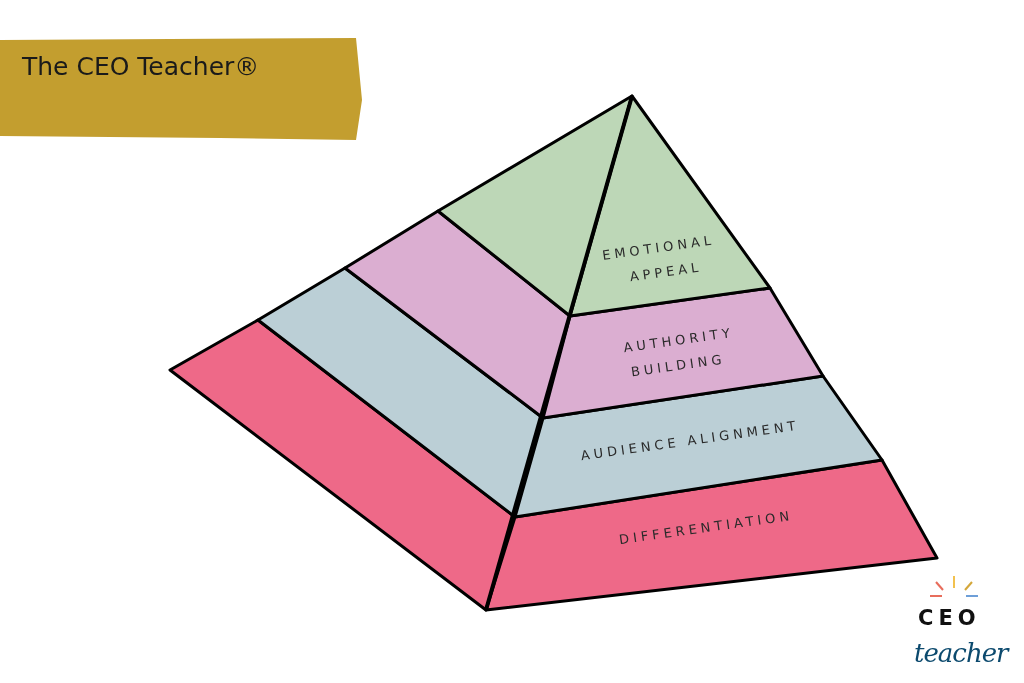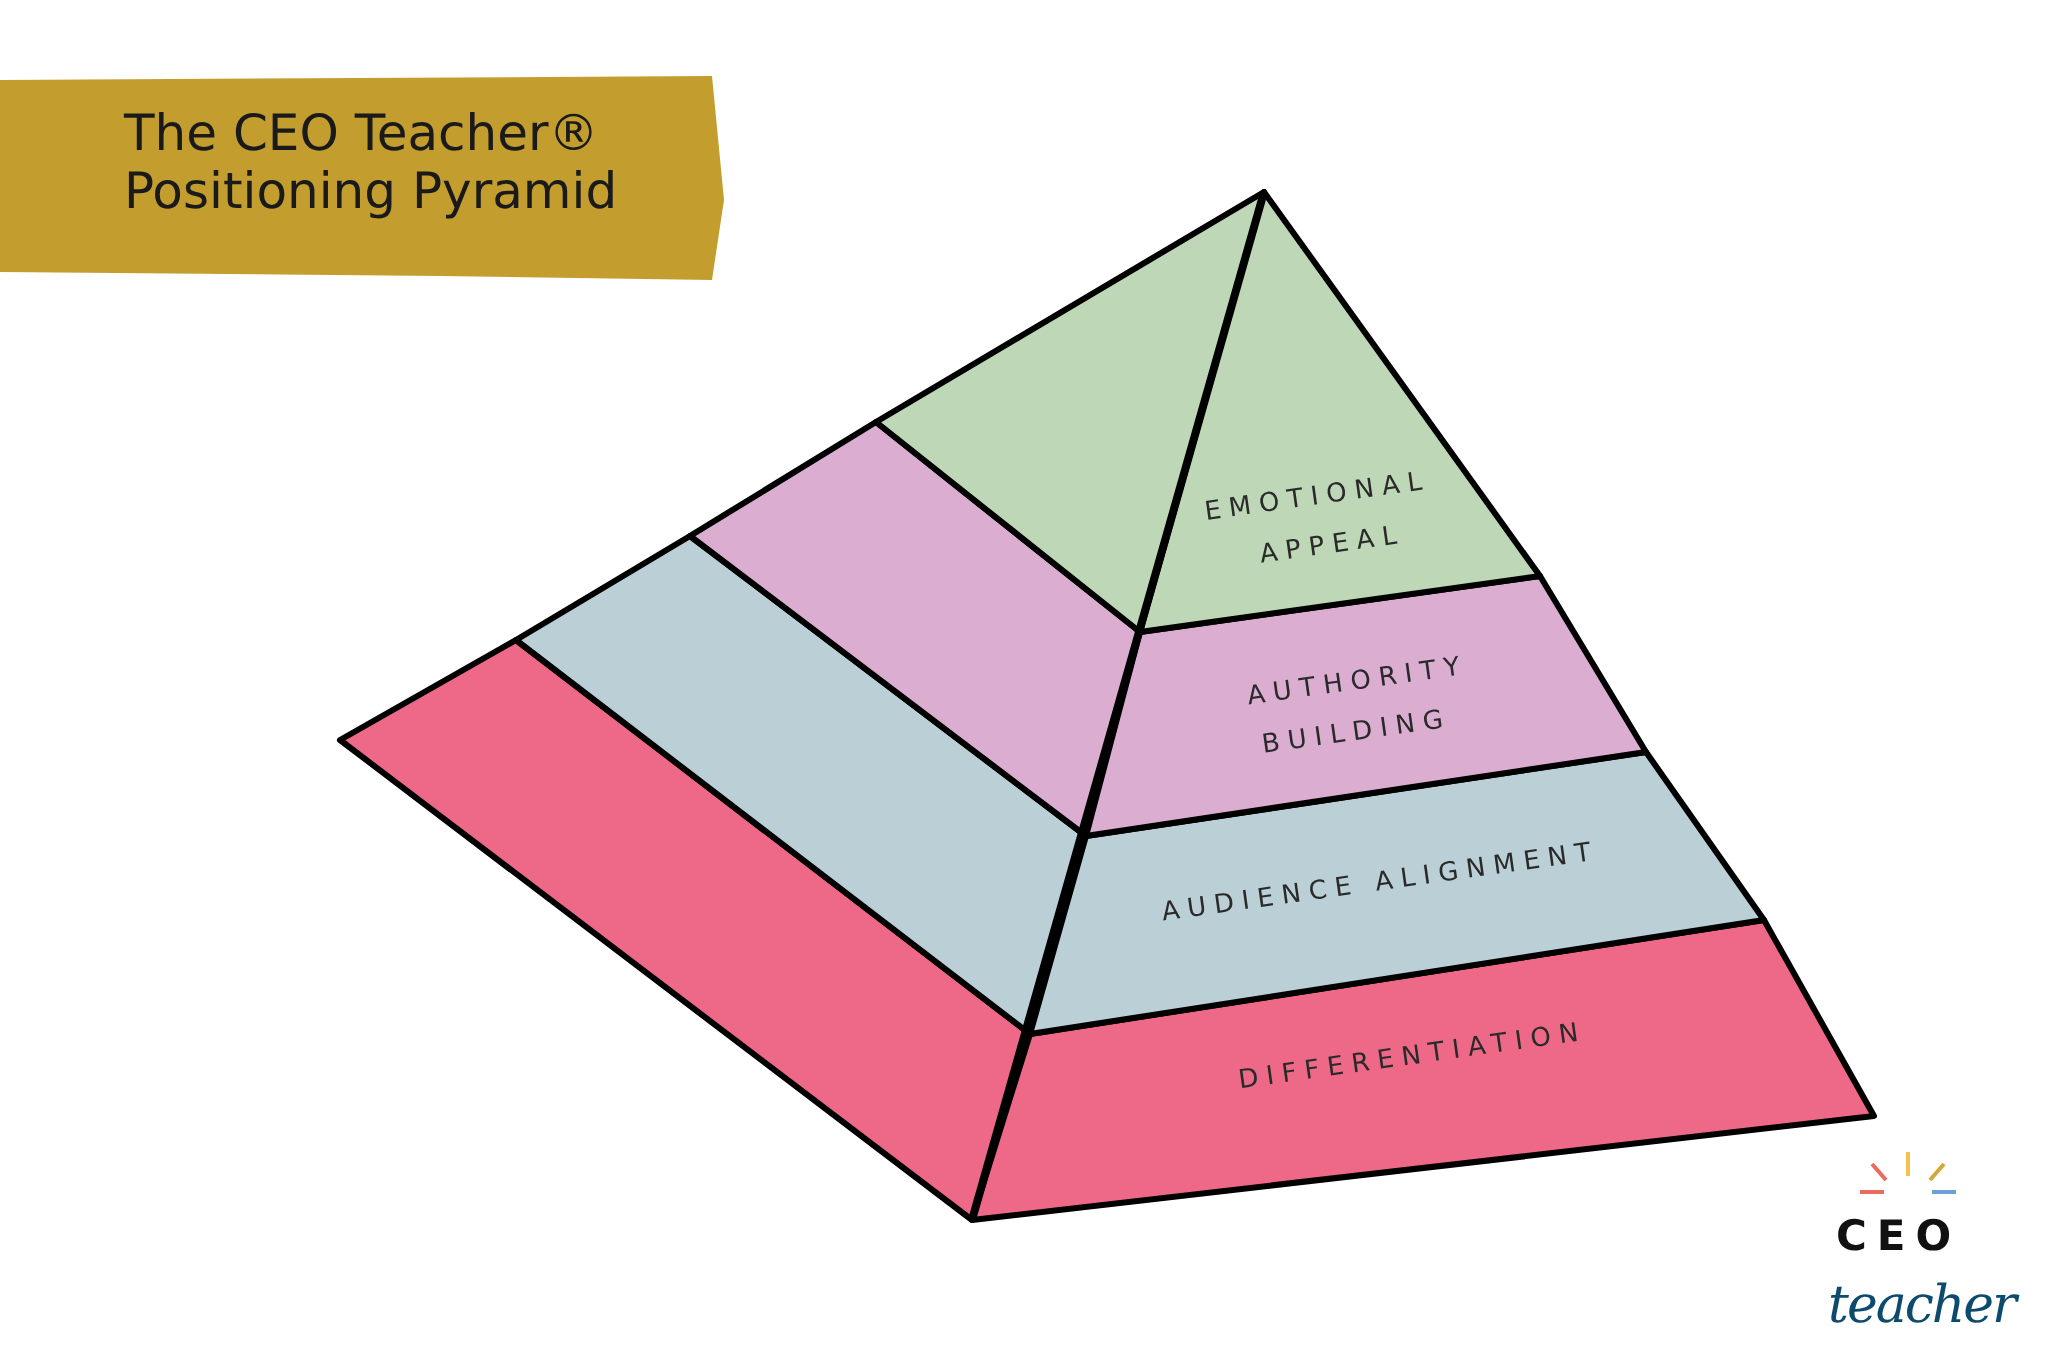--- a/index.html
+++ b/index.html
@@ -9,21 +9,20 @@
       font-family: "Liberation Sans", "DejaVu Sans", sans-serif;
     }
     .title-banner {
       position: absolute; left: 0; top: 0; width: 370px; height: 150px;
     }
     .title-text {
       position: absolute; left: 22px; top: 52px;
       font-size: 25px; line-height: 29px; color: #1a1a1a;
       font-family: "DejaVu Sans", "Liberation Sans", sans-serif;
       font-weight: normal;
-      margin-left: 40px;
     }
     .title-text span { display: block; }
     svg.pyramid { position: absolute; left: 0; top: 0; }
     .layer-label {
       font-family: "DejaVu Sans", "Liberation Sans", sans-serif;
       font-size: 13px; letter-spacing: 4px; fill: #2a2a2a;
     }
     .logo { position: absolute; left: 906px; top: 568px; width: 110px; height: 110px; }
     .logo-ceo {
       position: absolute; left: 12px; top: 38px; width: 90px; text-align: left;
@@ -38,21 +37,20 @@
   </style>
 </head>
 <body>
 
 <div class="title-banner">
   <svg width="370" height="150">
     <polygon points="0,40 356,38 362,100 356,140 220,138 0,136" fill="#C39E2F"></polygon>
   </svg>
   <div class="title-text">
     <span>The CEO Teacher®</span>
-    <span>Positioning Pyramid</span>
   </div>
 </div>
 
 <svg class="pyramid" width="1024" height="683">
   <g stroke="#000" stroke-width="3" stroke-linejoin="round">
 
     <polygon points="170,370 258,320 515,517 486,610" fill="#EE6988"></polygon>
     <polygon points="258,320 345,268 543,418 515,517" fill="#BBCFD6"></polygon>
     <polygon points="345,268 438,211 570,316 543,418" fill="#DBAED1"></polygon>
     <polygon points="438,211 632,96 570,316" fill="#BDD7B7"></polygon>

